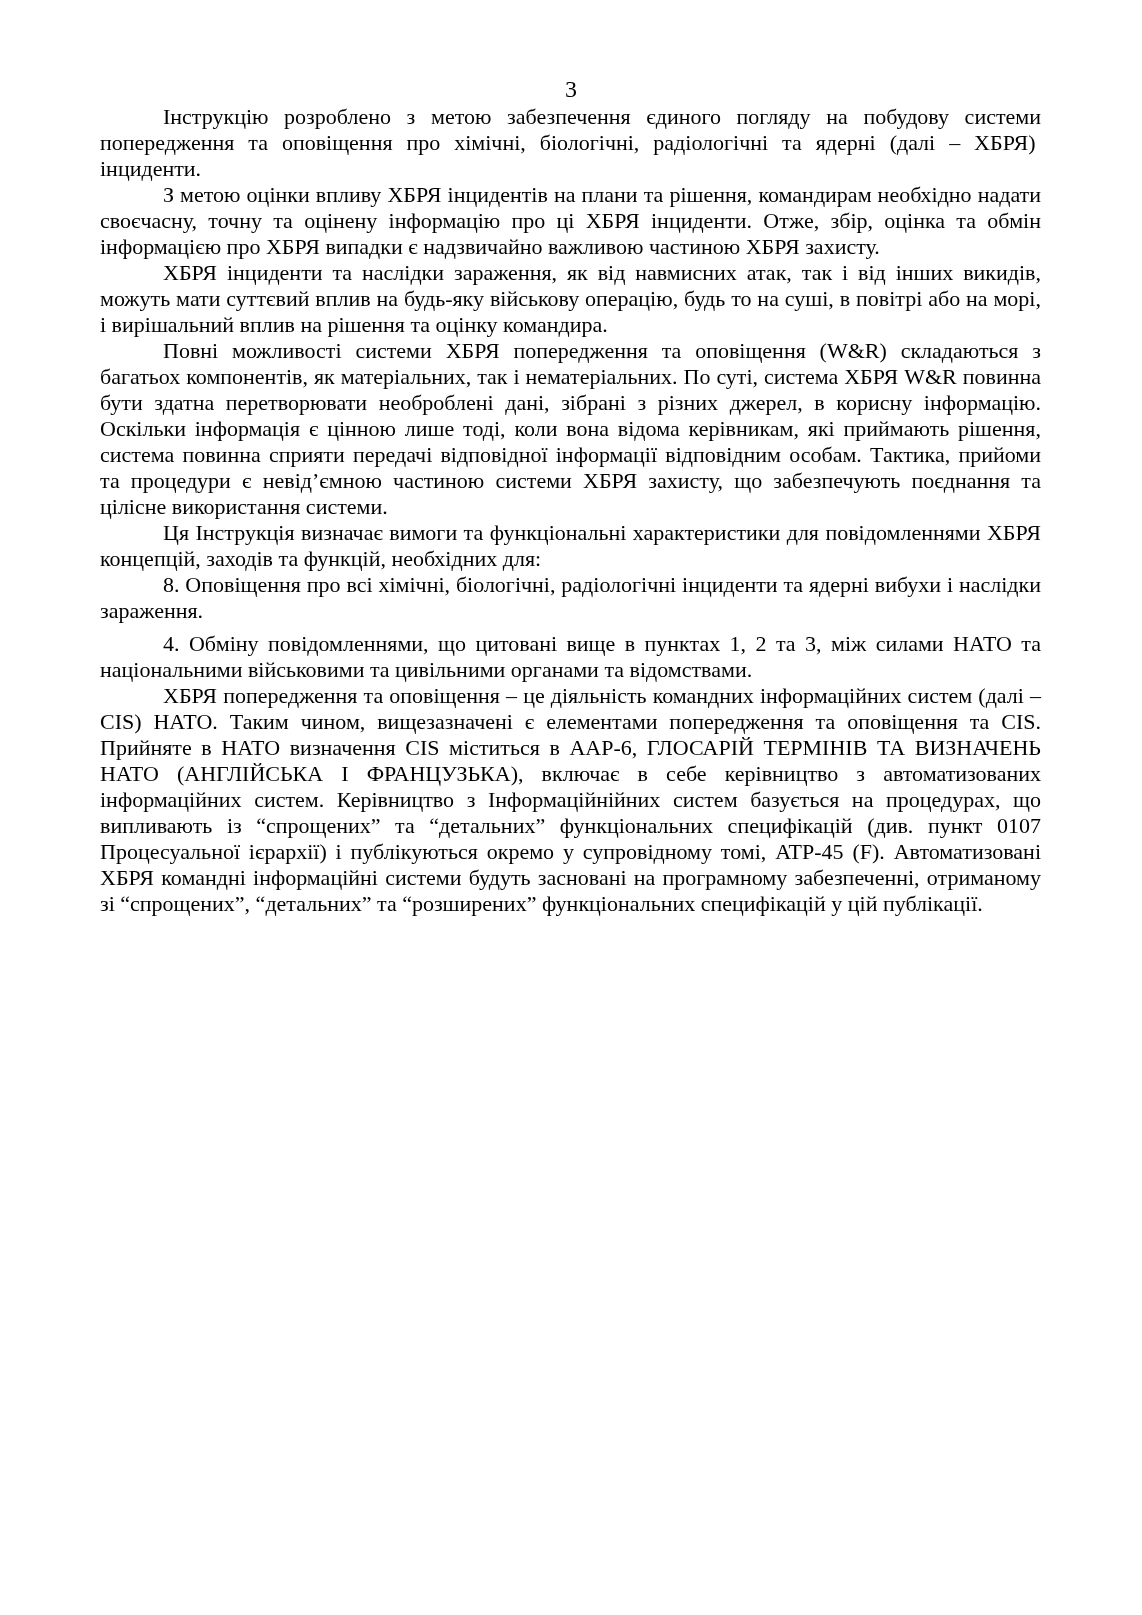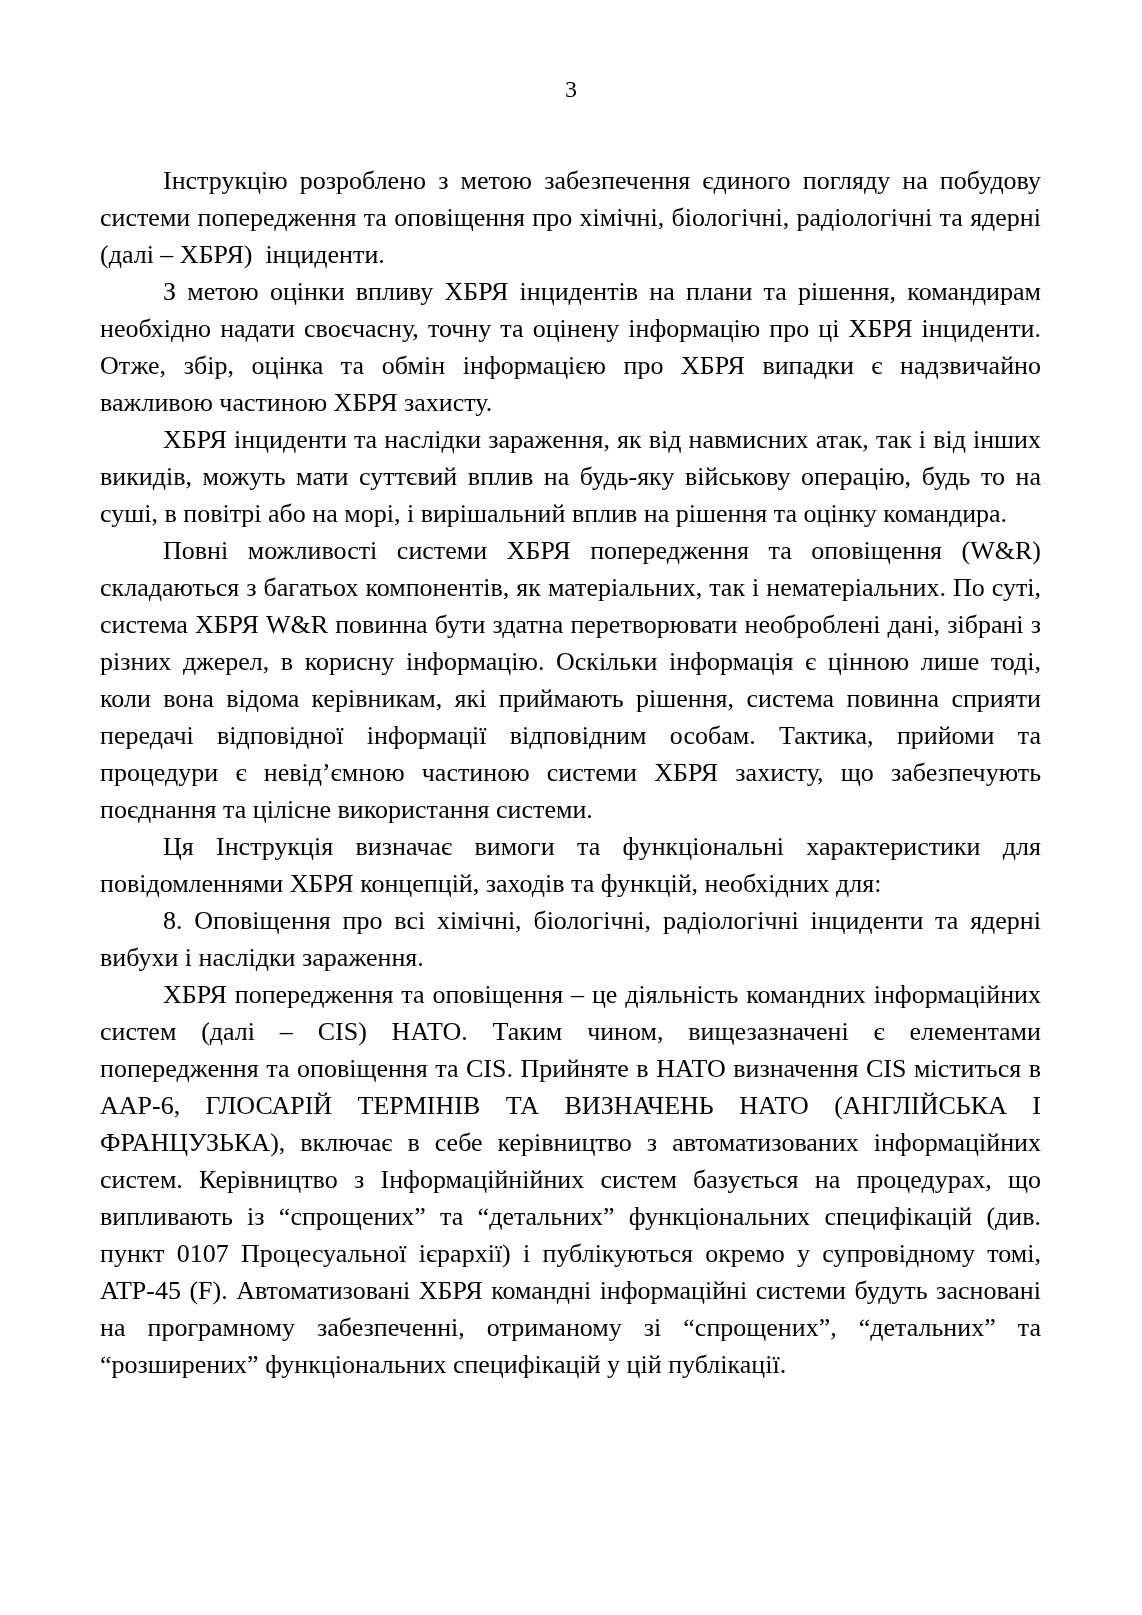--- a/index.html
+++ b/index.html
@@ -18,25 +18,24 @@
     overflow: hidden;
     box-sizing: border-box;
   }
   .page-number {
     padding-top: 74px;
     text-align: center;
     font-size: 24px;
     line-height: 30px;
   }
   .content {
-    margin-top: 58px;
     margin-left: 100px;
     width: 941px;
-    font-size: 26px;
-    line-height: 37px;
+    font-size: 22px;
+    line-height: 26px;
     text-align: justify;
   }
   .content p {
     margin: 0;
     padding: 0;
     text-indent: 63px;
   }
   .content p.preline {
     white-space: pre-line;
   }
@@ -50,15 +49,16 @@
 <div class="page">
   <div class="page-number">3</div>
 
   <div class="content">
     <p>Інструкцію розроблено з метою забезпечення єдиного погляду на побудову системи попередження та оповіщення про хімічні, біологічні, радіологічні та ядерні (далі – ХБРЯ)&nbsp; інциденти.</p>
     <p>З метою оцінки впливу ХБРЯ інцидентів на плани та рішення, командирам необхідно надати своєчасну, точну та оцінену інформацію про ці ХБРЯ інциденти. Отже, збір, оцінка та обмін інформацією про ХБРЯ випадки є надзвичайно важливою частиною ХБРЯ захисту.</p>
     <p>ХБРЯ інциденти та наслідки зараження, як від навмисних атак, так і від інших викидів, можуть мати суттєвий вплив на будь-яку військову операцію, будь то на суші, в повітрі або на морі, і вирішальний вплив на рішення та оцінку командира.</p>
     <p>Повні можливості системи ХБРЯ попередження та оповіщення (W&amp;R) складаються з багатьох компонентів, як матеріальних, так і нематеріальних. По суті, система ХБРЯ W&amp;R повинна бути здатна перетворювати необроблені дані, зібрані з різних джерел, в корисну інформацію. Оскільки інформація є цінною лише тоді, коли вона відома керівникам, які приймають рішення, система повинна сприяти передачі відповідної інформації відповідним особам. Тактика, прийоми та процедури є невід’ємною частиною системи ХБРЯ захисту, що забезпечують поєднання та цілісне використання системи.</p>
     <p>Ця Інструкція визначає вимоги та функціональні характеристики для повідомленнями ХБРЯ концепцій, заходів та функцій, необхідних для:</p>
     <p>8. Оповіщення про всі хімічні, біологічні, радіологічні інциденти та ядерні вибухи і наслідки зараження.</p>
+    <p class="spaced-before">4. Обміну повідомленнями, що цитовані вище в пунктах 1, 2 та 3, між силами НАТО та національними військовими та цивільними органами та відомствами.</p>
     <p>ХБРЯ попередження та оповіщення – це діяльність командних інформаційних систем (далі – CIS) НАТО. Таким чином, вищезазначені є елементами попередження та оповіщення та CIS. Прийняте в НАТО визначення CIS міститься в AAP-6, ГЛОСАРІЙ ТЕРМІНІВ ТА ВИЗНАЧЕНЬ НАТО (АНГЛІЙСЬКА І ФРАНЦУЗЬКА), включає в себе керівництво з автоматизованих інформаційних систем. Керівництво з Інформаційнійних систем базується на процедурах, що випливають із “спрощених” та “детальних” функціональних специфікацій (див. пункт 0107 Процесуальної ієрархії) і публікуються окремо у супровідному томі, ATP-45 (F). Автоматизовані ХБРЯ командні інформаційні системи будуть засновані на програмному забезпеченні, отриманому зі “спрощених”, “детальних” та “розширених” функціональних специфікацій у цій публікації.</p>
   </div>
 </div>
 
 </body></html>

